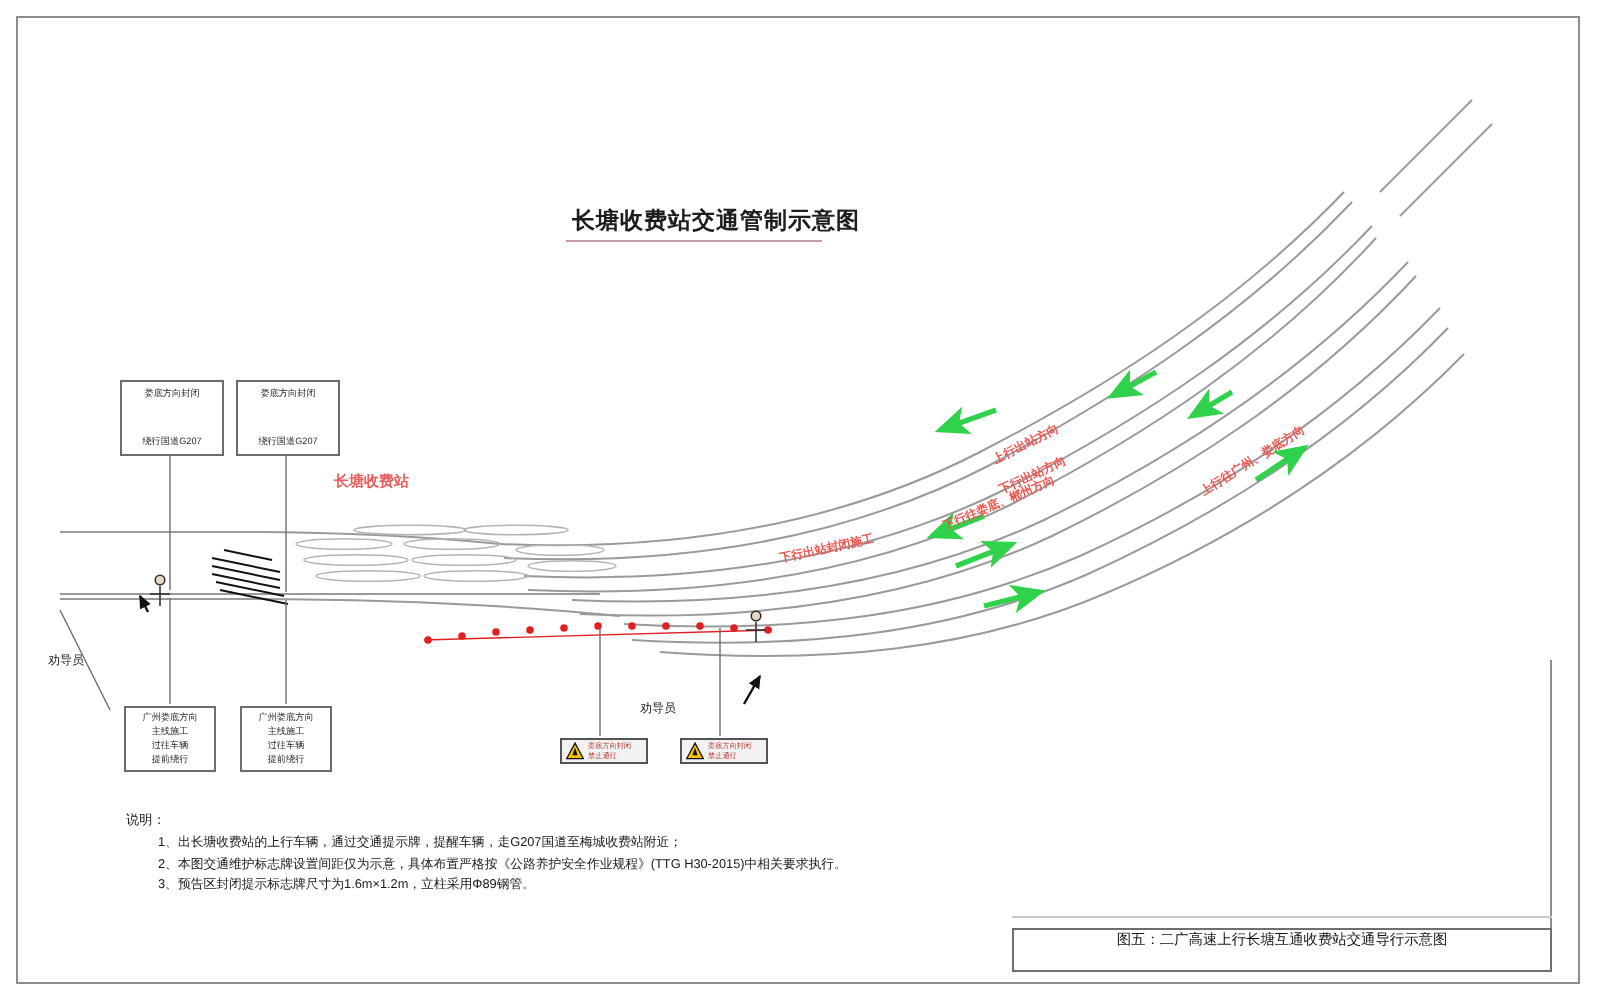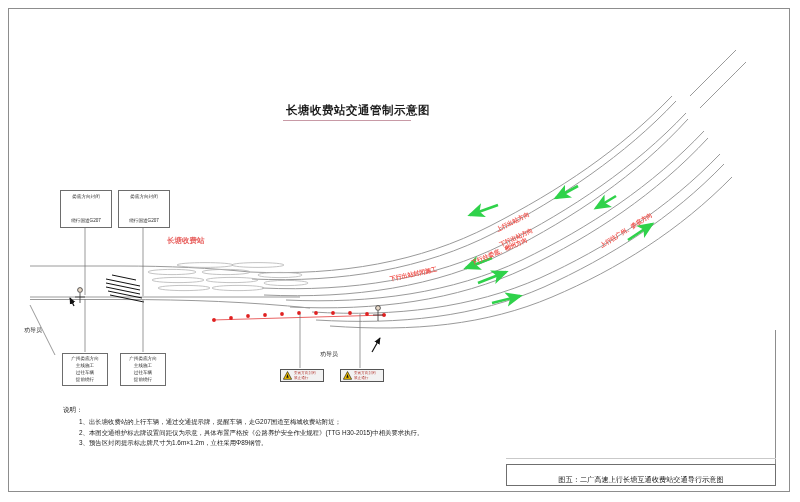--- a/index.html
+++ b/index.html
@@ -42,21 +42,21 @@
   .warnplate .wtxt span{font-size:3.6px;line-height:4.4px;color:#b3322c;white-space:nowrap;}
 
   
   .notes{position:absolute;left:63px;top:406px;width:620px;}
   .notes .nhead{font-size:6.6px;color:#1a1a1a;margin-bottom:2px;}
   .notes .nline{font-size:6.4px;color:#1a1a1a;line-height:10.5px;padding-left:16px;white-space:nowrap;}
 
   
   .titleblock{position:absolute;left:506px;top:464px;width:270px;height:22px;
               border:1px solid #6f6f6f;box-sizing:border-box;background:#fff;
-              display:flex;align-items:flex-end;justify-content:center;}
+              display:flex;align-items:flex-start;justify-content:center;}
   .titleblock span{font-size:7.2px;color:#151515;white-space:nowrap;}
 
   .titleblock-vrule{position:absolute;left:775px;top:330px;width:1px;height:135px;background:#8d8d8d;}
   .titleblock-hrule{position:absolute;left:506px;top:458px;width:270px;height:1px;background:#c9c9c9;}
 </style>
 </head>
 <body>
 
 <div id="sheet">
 

